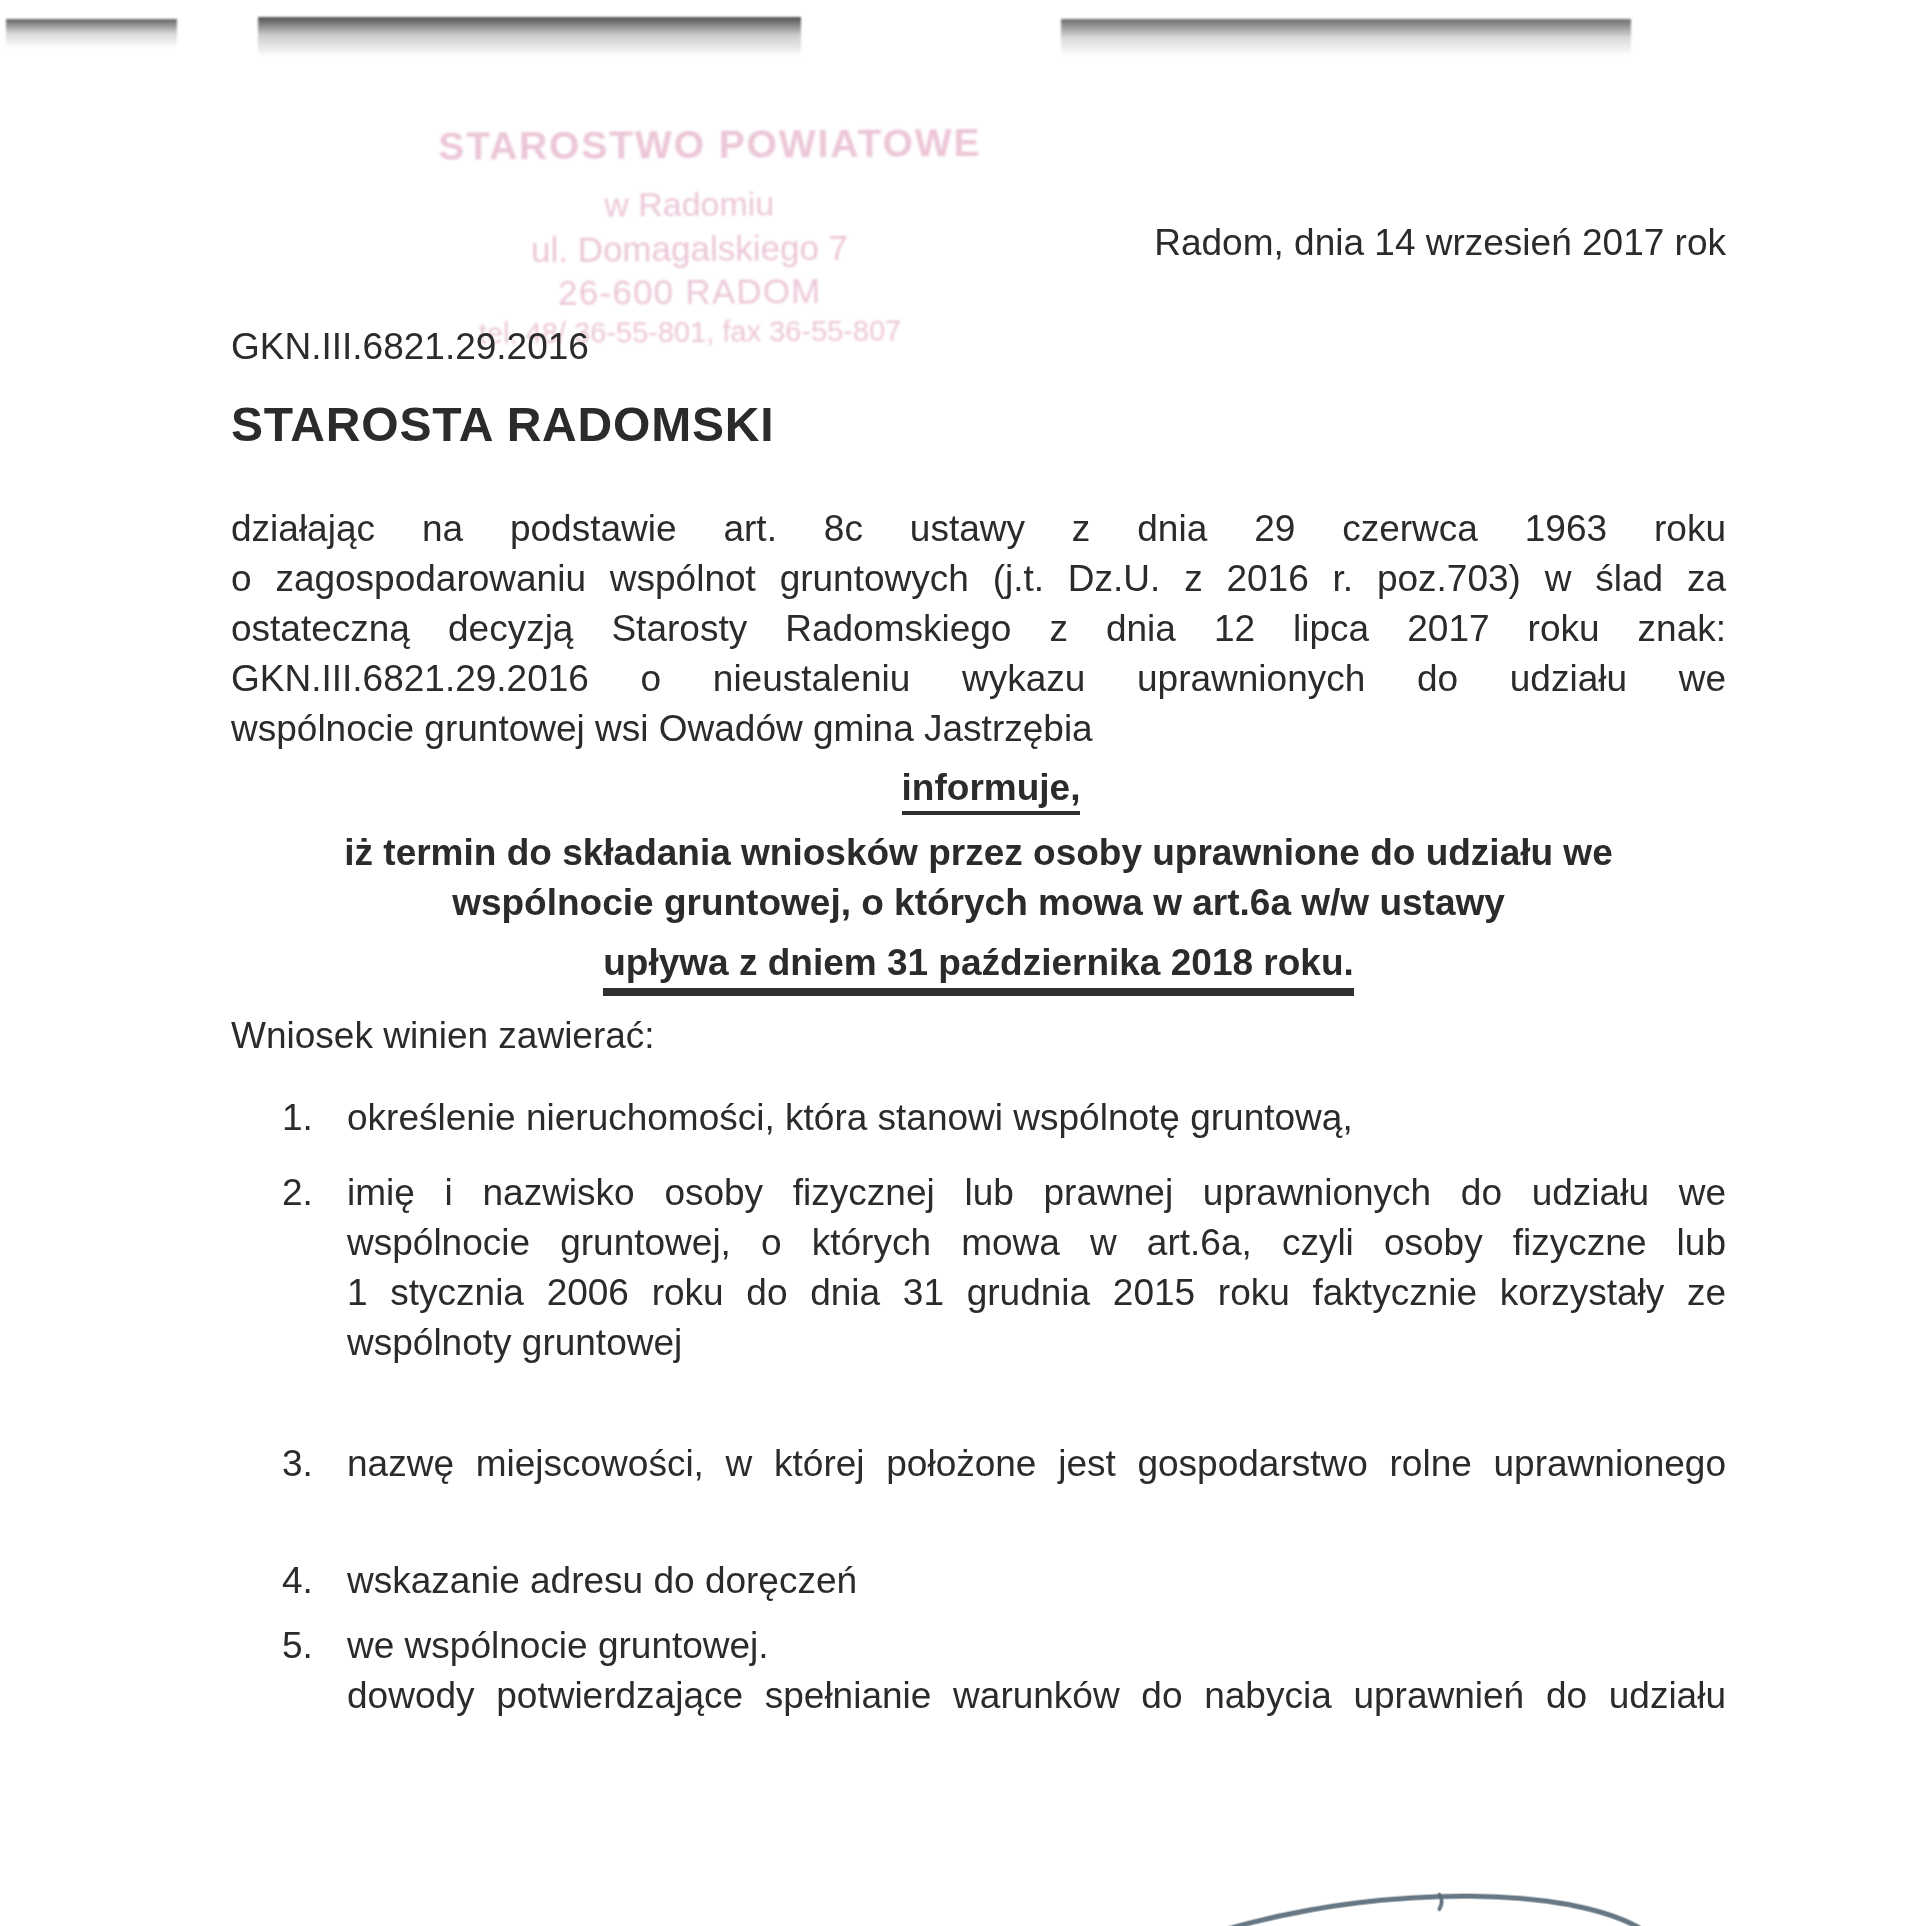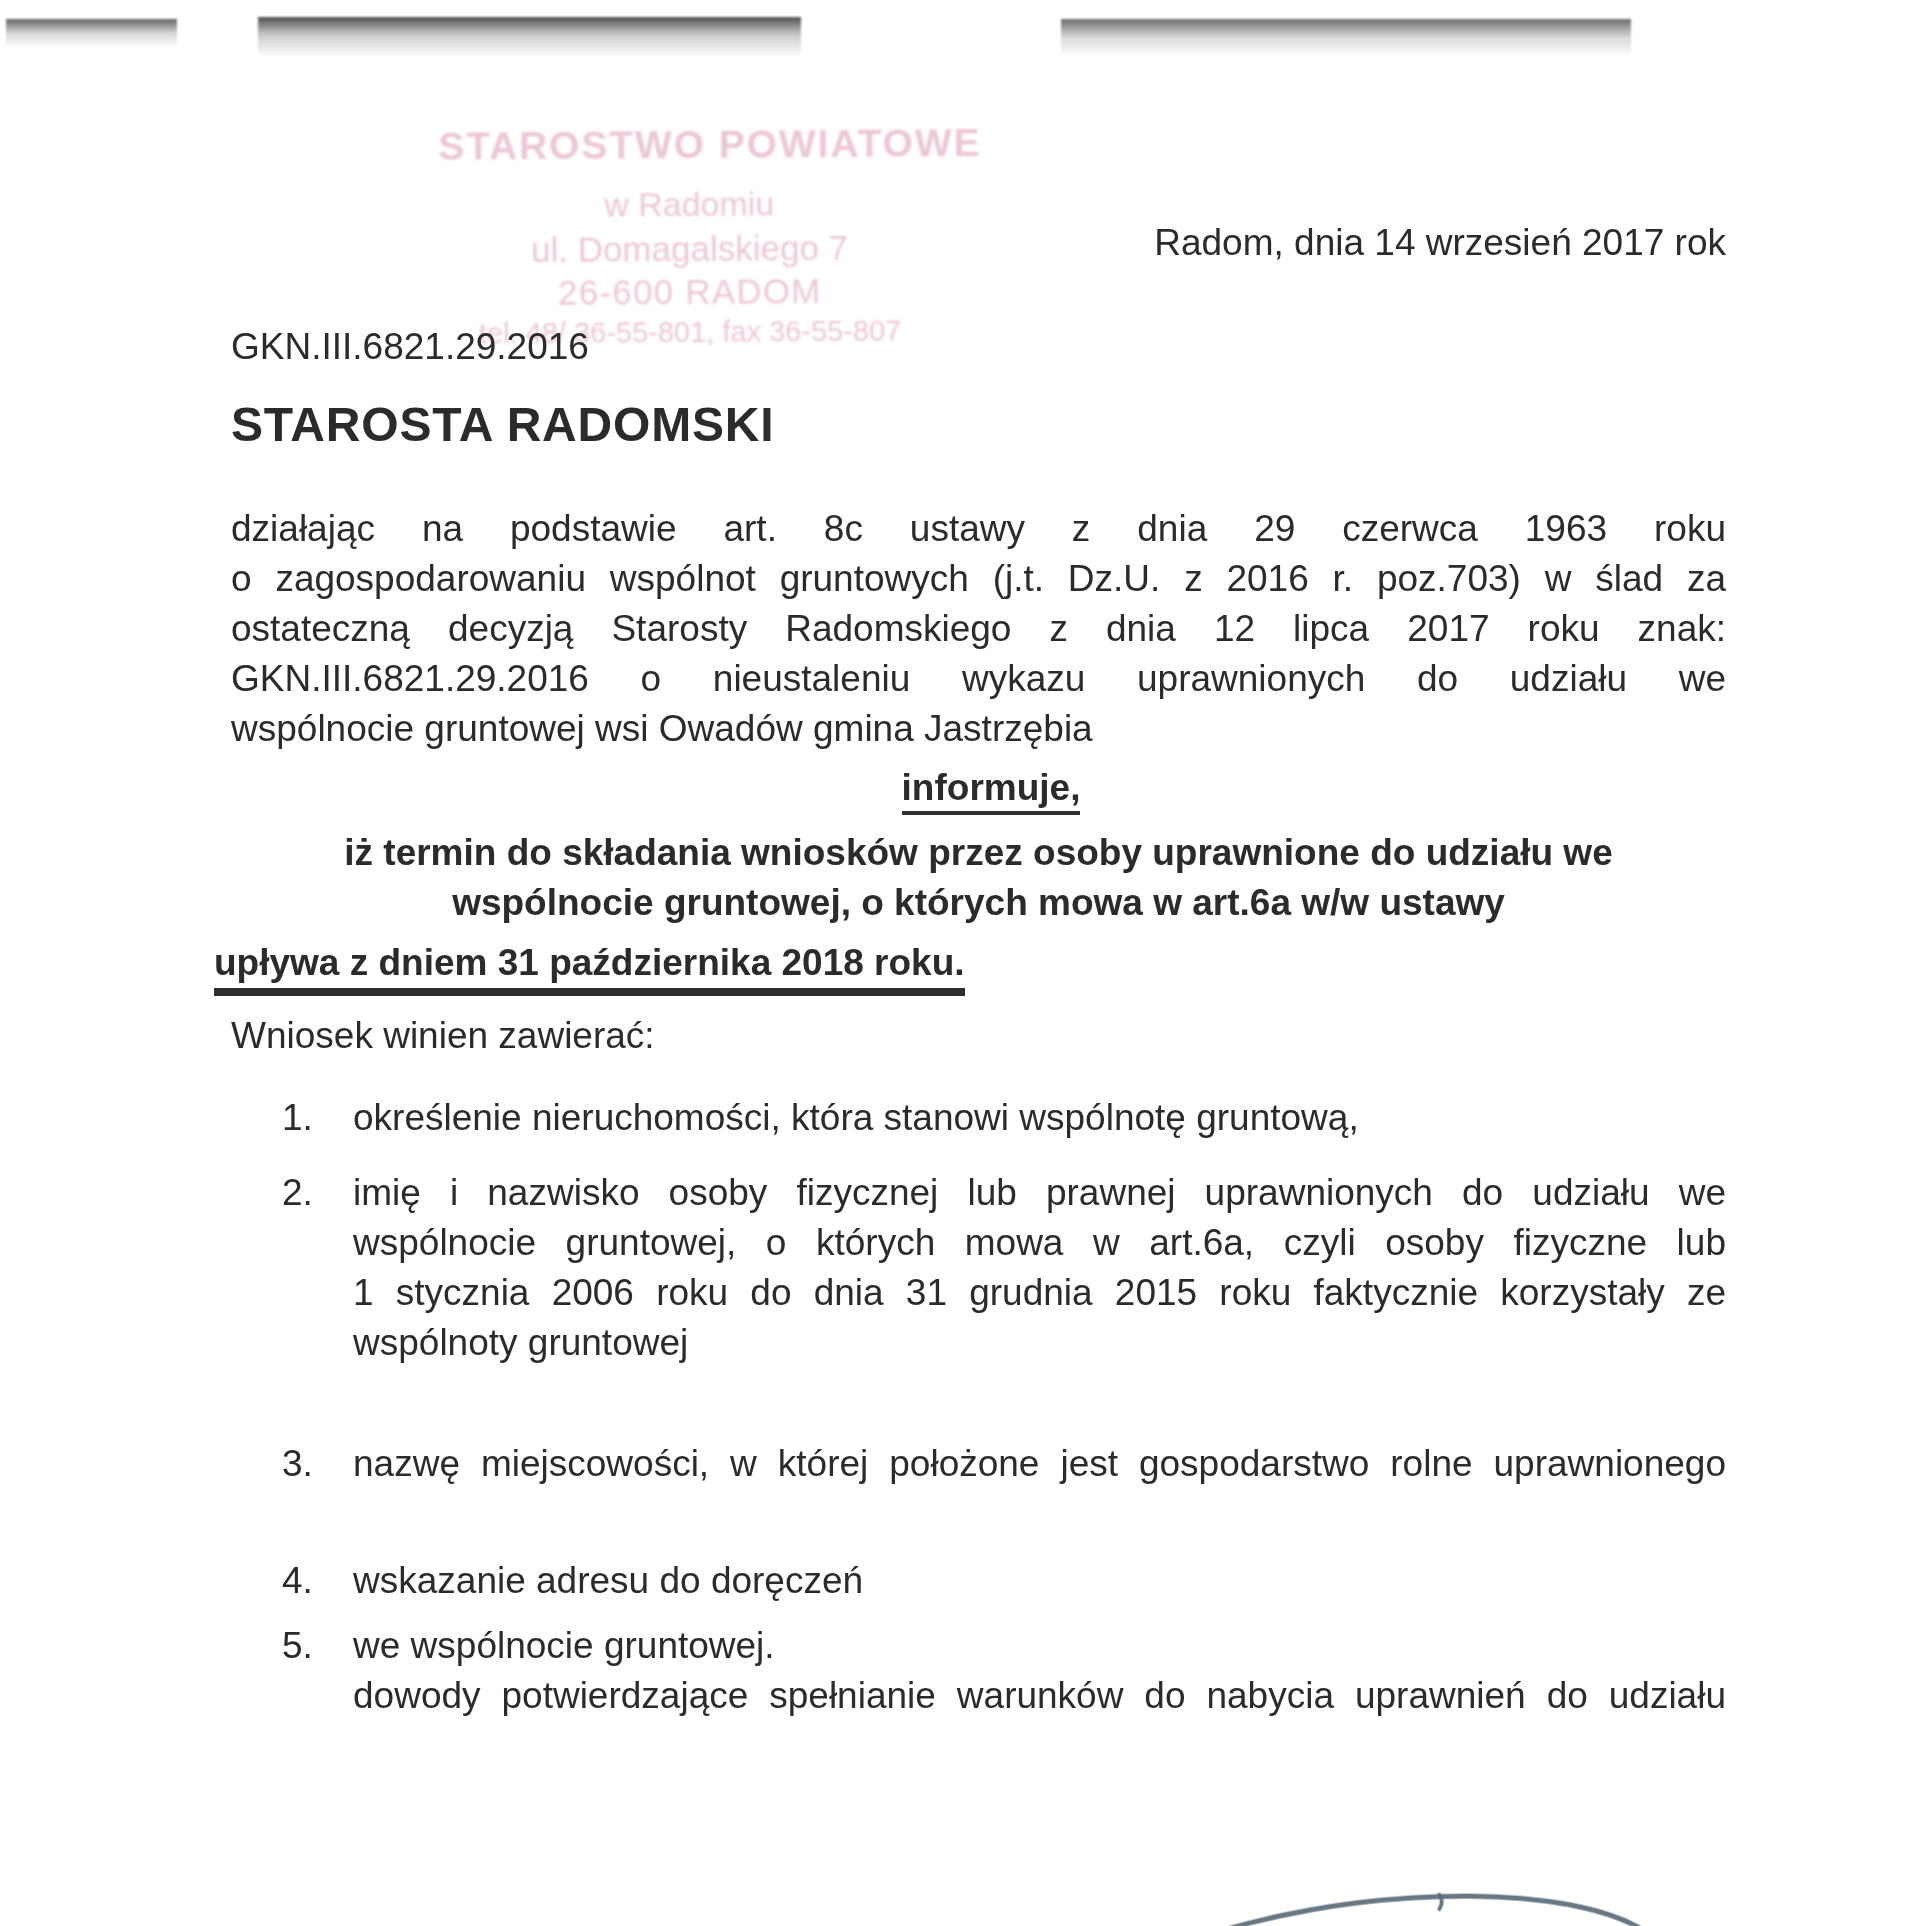--- a/index.html
+++ b/index.html
@@ -40,28 +40,28 @@
   .ref-number{position:absolute;left:231px;top:326px;}
   .doc-title{position:absolute;left:231px;top:397px;width:1495px;text-align:left;
     font-size:48px;font-weight:bold;letter-spacing:0.8px;}
 
   .intro{position:absolute;left:231px;top:504px;width:1495px;}
 
   .informs{position:absolute;left:231px;top:767px;width:1495px;text-align:center;font-weight:bold;}
   .informs span{border-bottom:4.6px solid #2f2f2f;padding-bottom:3.1px;margin-left:25px;}
 
   .notice{position:absolute;left:231px;top:828px;width:1495px;text-align:center;font-weight:bold;}
-  .deadline{position:absolute;left:214px;top:942px;width:1495px;text-align:left;font-weight:bold;}
+  .deadline{position:absolute;left:231px;top:942px;width:1495px;text-align:center;font-weight:bold;}
   .deadline span{border-bottom:8.5px solid #2f2f2f;padding-bottom:4.6px;}
 
   .req-intro{position:absolute;left:231px;top:1015px;}
 
   .item{position:absolute;left:231px;width:1495px;display:flex;}
   .item .num{flex:0 0 116px;padding-left:51px;box-sizing:border-box;}
-  .item .itxt{flex:1 1 auto;min-width:0;margin-left:6px;}
+  .item .itxt{flex:1 1 auto;min-width:0;}
   .i1{top:1093px;} .i2{top:1168px;} .i3{top:1439px;} .i4{top:1556px;} .i5{top:1621px;}
 
   .signature-area{position:absolute;left:1032px;top:1872px;width:693px;height:320px;}
   .stamp-text{font-family:"Liberation Sans",sans-serif;font-size:95px;letter-spacing:38px;
     fill:#f2a3be;opacity:.85;}
   .signer-text{font-family:"Liberation Serif",serif;font-style:italic;font-size:100px;
     fill:#ef9cba;opacity:.9;}
   .blurred{filter:blur(1.5px);}
   .pen{stroke:#5a6c7a;fill:none;stroke-linecap:round;opacity:.92;}
 </style>

